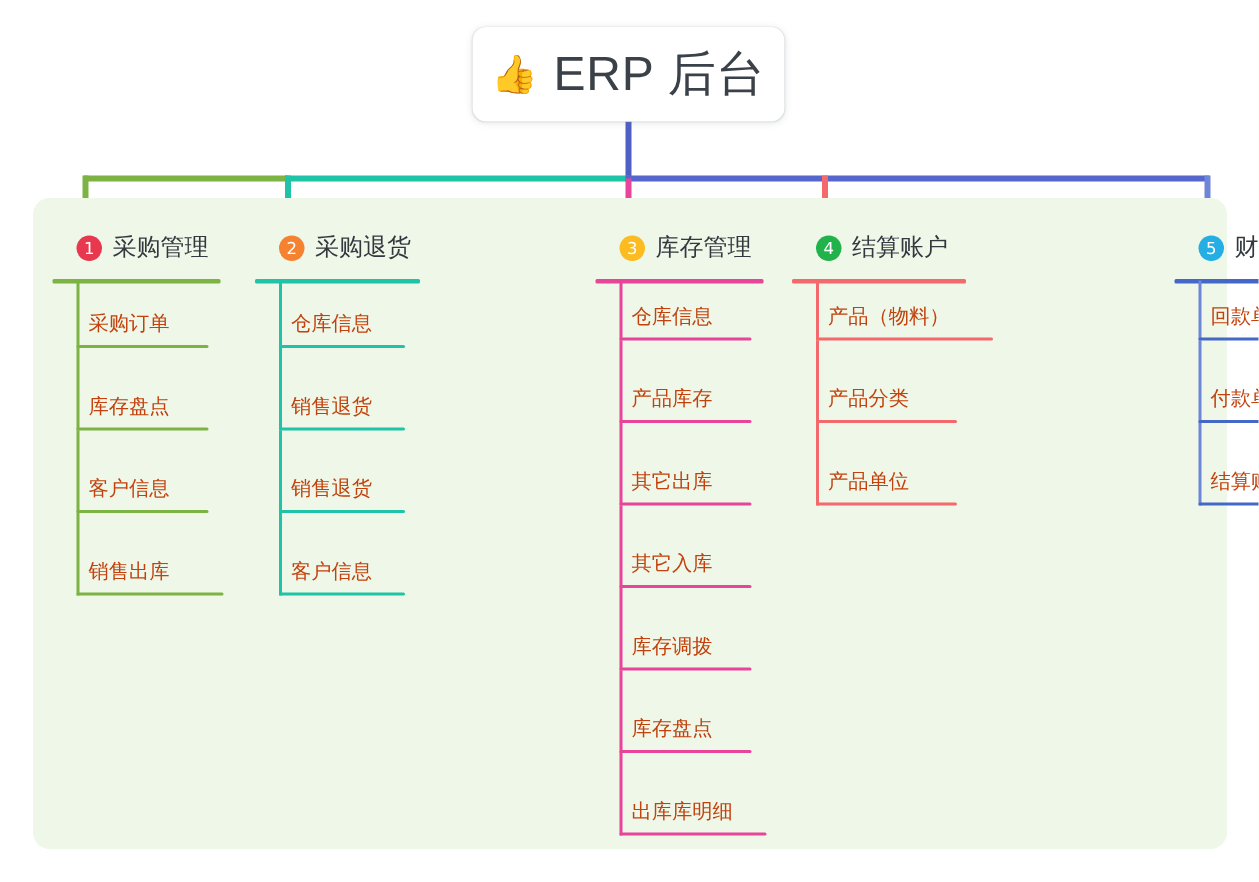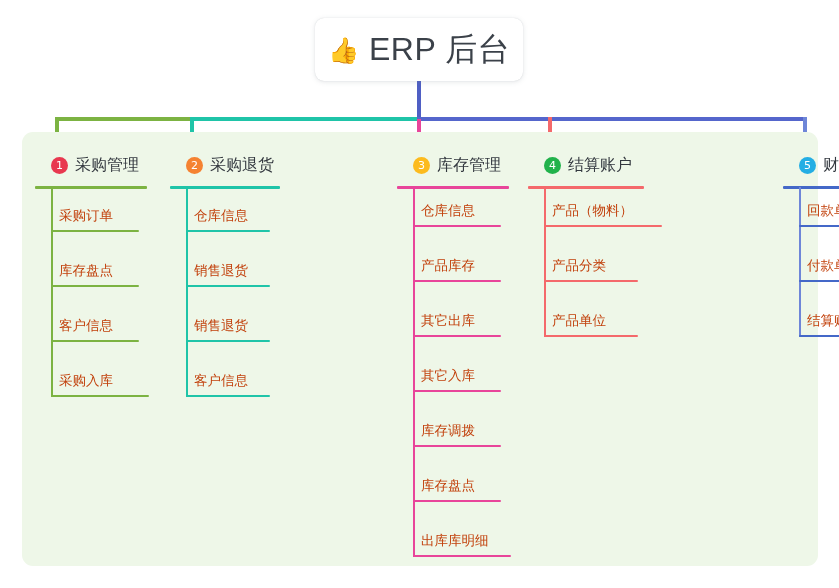--- a/index.html
+++ b/index.html
@@ -167,21 +167,21 @@
         <span class="leaf-label">库存盘点</span>
         <div class="leaf-rule" style="background: rgb(124, 179, 66); width: 88px;"></div>
       </div>
       <div class="leaf" style="top: 196px; width: 128px;">
         <div class="leaf-stem" style="background: rgb(124, 179, 66); height: 55px; bottom: 0px;"></div>
         <span class="leaf-label">客户信息</span>
         <div class="leaf-rule" style="background: rgb(124, 179, 66); width: 88px;"></div>
       </div>
       <div class="leaf" style="top: 251px; width: 128px;">
         <div class="leaf-stem" style="background: rgb(124, 179, 66); height: 55px; bottom: 0px;"></div>
-        <span class="leaf-label">采购入库</span>
+        <span class="leaf-label">销售出库</span>
         <div class="leaf-rule" style="background: rgb(124, 179, 66); width: 98px;"></div>
       </div>
     </div>
     <div class="column" style="left: 170px; top: 146px;">
       <div class="col-head">
         <span class="badge" style="background: rgb(245, 130, 49);">2</span>
         <span class="head-label">采购退货</span>
       </div>
       <div class="head-rule" style="width: 110px; top: 40px; background: rgb(31, 196, 168);"></div>
       <div class="leaf" style="top: 86px; width: 124px;">

